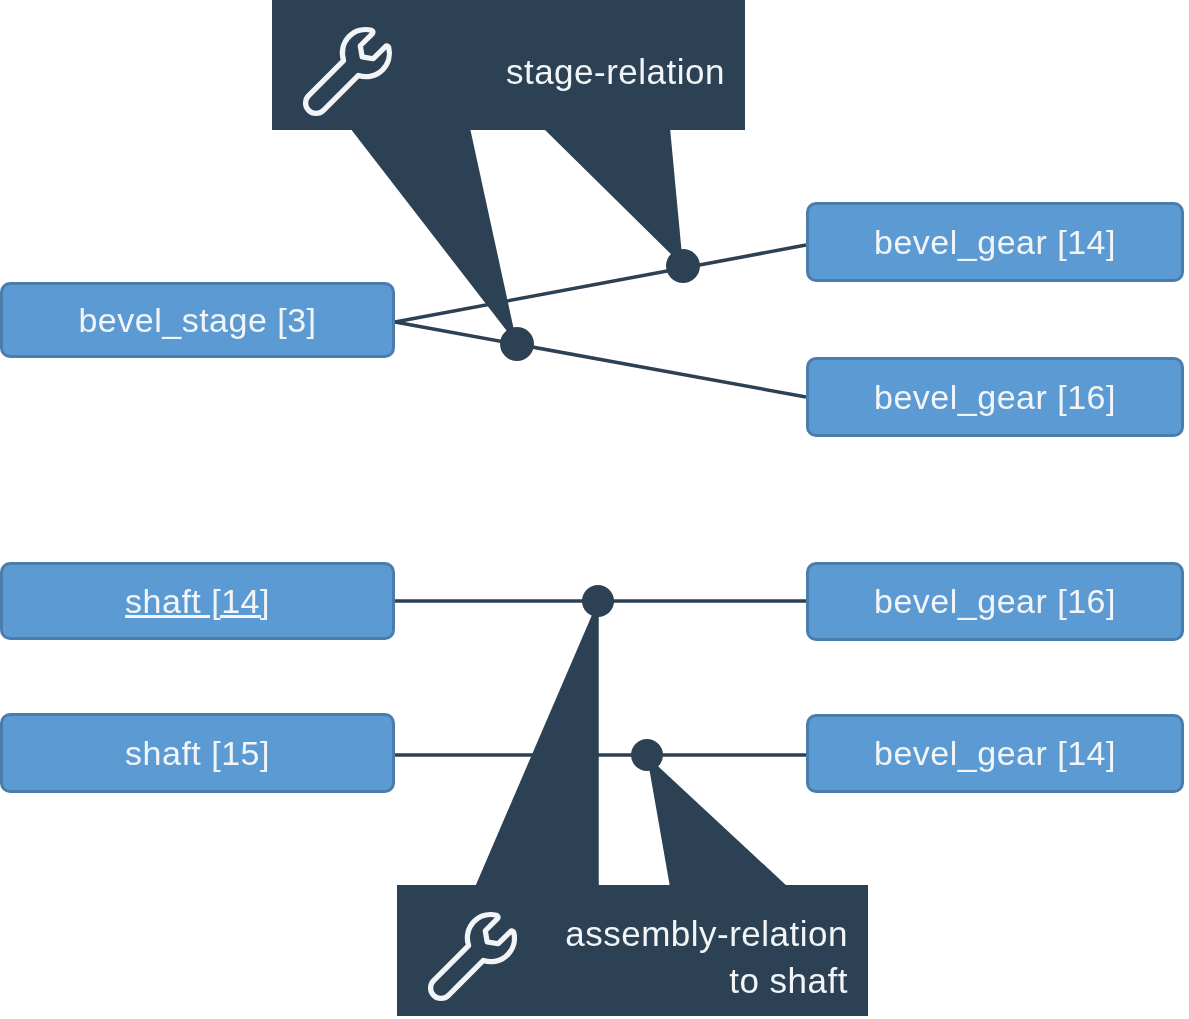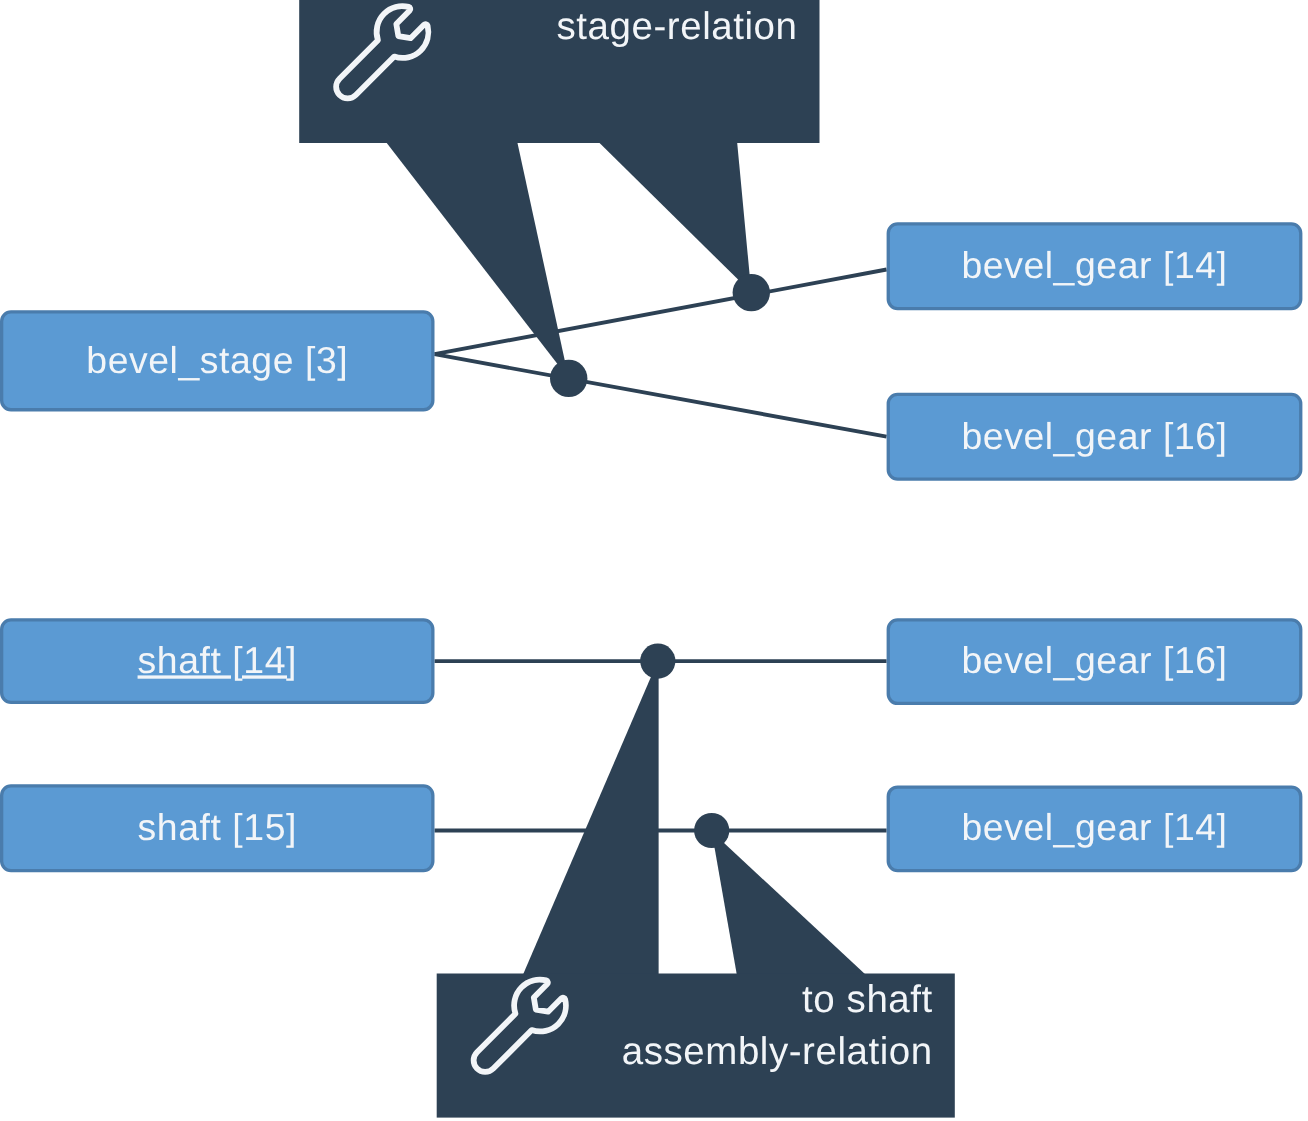--- a/index.html
+++ b/index.html
@@ -21,22 +21,22 @@
     box-sizing:border-box;
     display:flex;align-items:center;justify-content:center;
     color:#F2F5F8;
     font-size:34px;font-weight:300;letter-spacing:0.5px;
   }
   .callout{
     position:absolute;z-index:1;
     background:#2D4154;
     color:#F2F5F8;
     box-sizing:border-box;
-    display:flex;align-items:flex-start;
-    padding:0 20px 0 28px;
+    display:flex;align-items:center;
+    padding:12px 20px 0 28px;
   }
   .callout .texts{
     flex:1;text-align:right;
     font-size:35px;font-weight:300;letter-spacing:0.5px;
     line-height:47px;
   }
   .wrench{width:95px;height:95px;flex:0 0 auto;}
 </style>
 </head>
 <body>
@@ -72,26 +72,26 @@
     <div class="texts">
       <div>stage-relation</div>
     </div>
   </div>
 
   <div class="callout" style="left:397px;top:885px;width:471px;height:131px;">
     <svg class="wrench" viewBox="-34 -34 580 580">
       <path d="M507.73 109.1c-2.24-9.03-13.54-12.09-20.12-5.51l-74.36 74.36-67.88-11.31-11.31-67.88 74.36-74.36c6.62-6.62 3.43-17.9-5.66-20.16-47.38-11.74-99.55.91-136.58 37.93-39.64 39.64-50.55 97.1-34.05 147.2L18.74 402.76c-24.99 24.99-24.99 65.51 0 90.5 24.99 24.99 65.51 24.99 90.5 0l213.21-213.21c50.12 16.71 107.47 5.68 147.37-34.22 37.07-37.07 49.7-89.32 37.91-136.73z" fill="none" stroke="#F2F5F8" stroke-width="32" stroke-linejoin="round" stroke-linecap="round"></path>
     </svg>
     <div class="texts">
+      <div>assembly-relation</div>
       <div>to shaft</div>
-      <div>assembly-relation</div>
     </div>
   </div>
 
-  <div class="node" style="left:0;top:282px;width:395px;height:92px;">
+  <div class="node" style="left:0;top:282px;width:395px;height:76px;">
     <span>bevel_stage [3]</span>
   </div>
 
   <div class="node" style="left:806px;top:202px;width:378px;height:80px;">
     <span>bevel_gear [14]</span>
   </div>
 
   <div class="node" style="left:806px;top:357px;width:378px;height:80px;">
     <span>bevel_gear [16]</span>
   </div>

